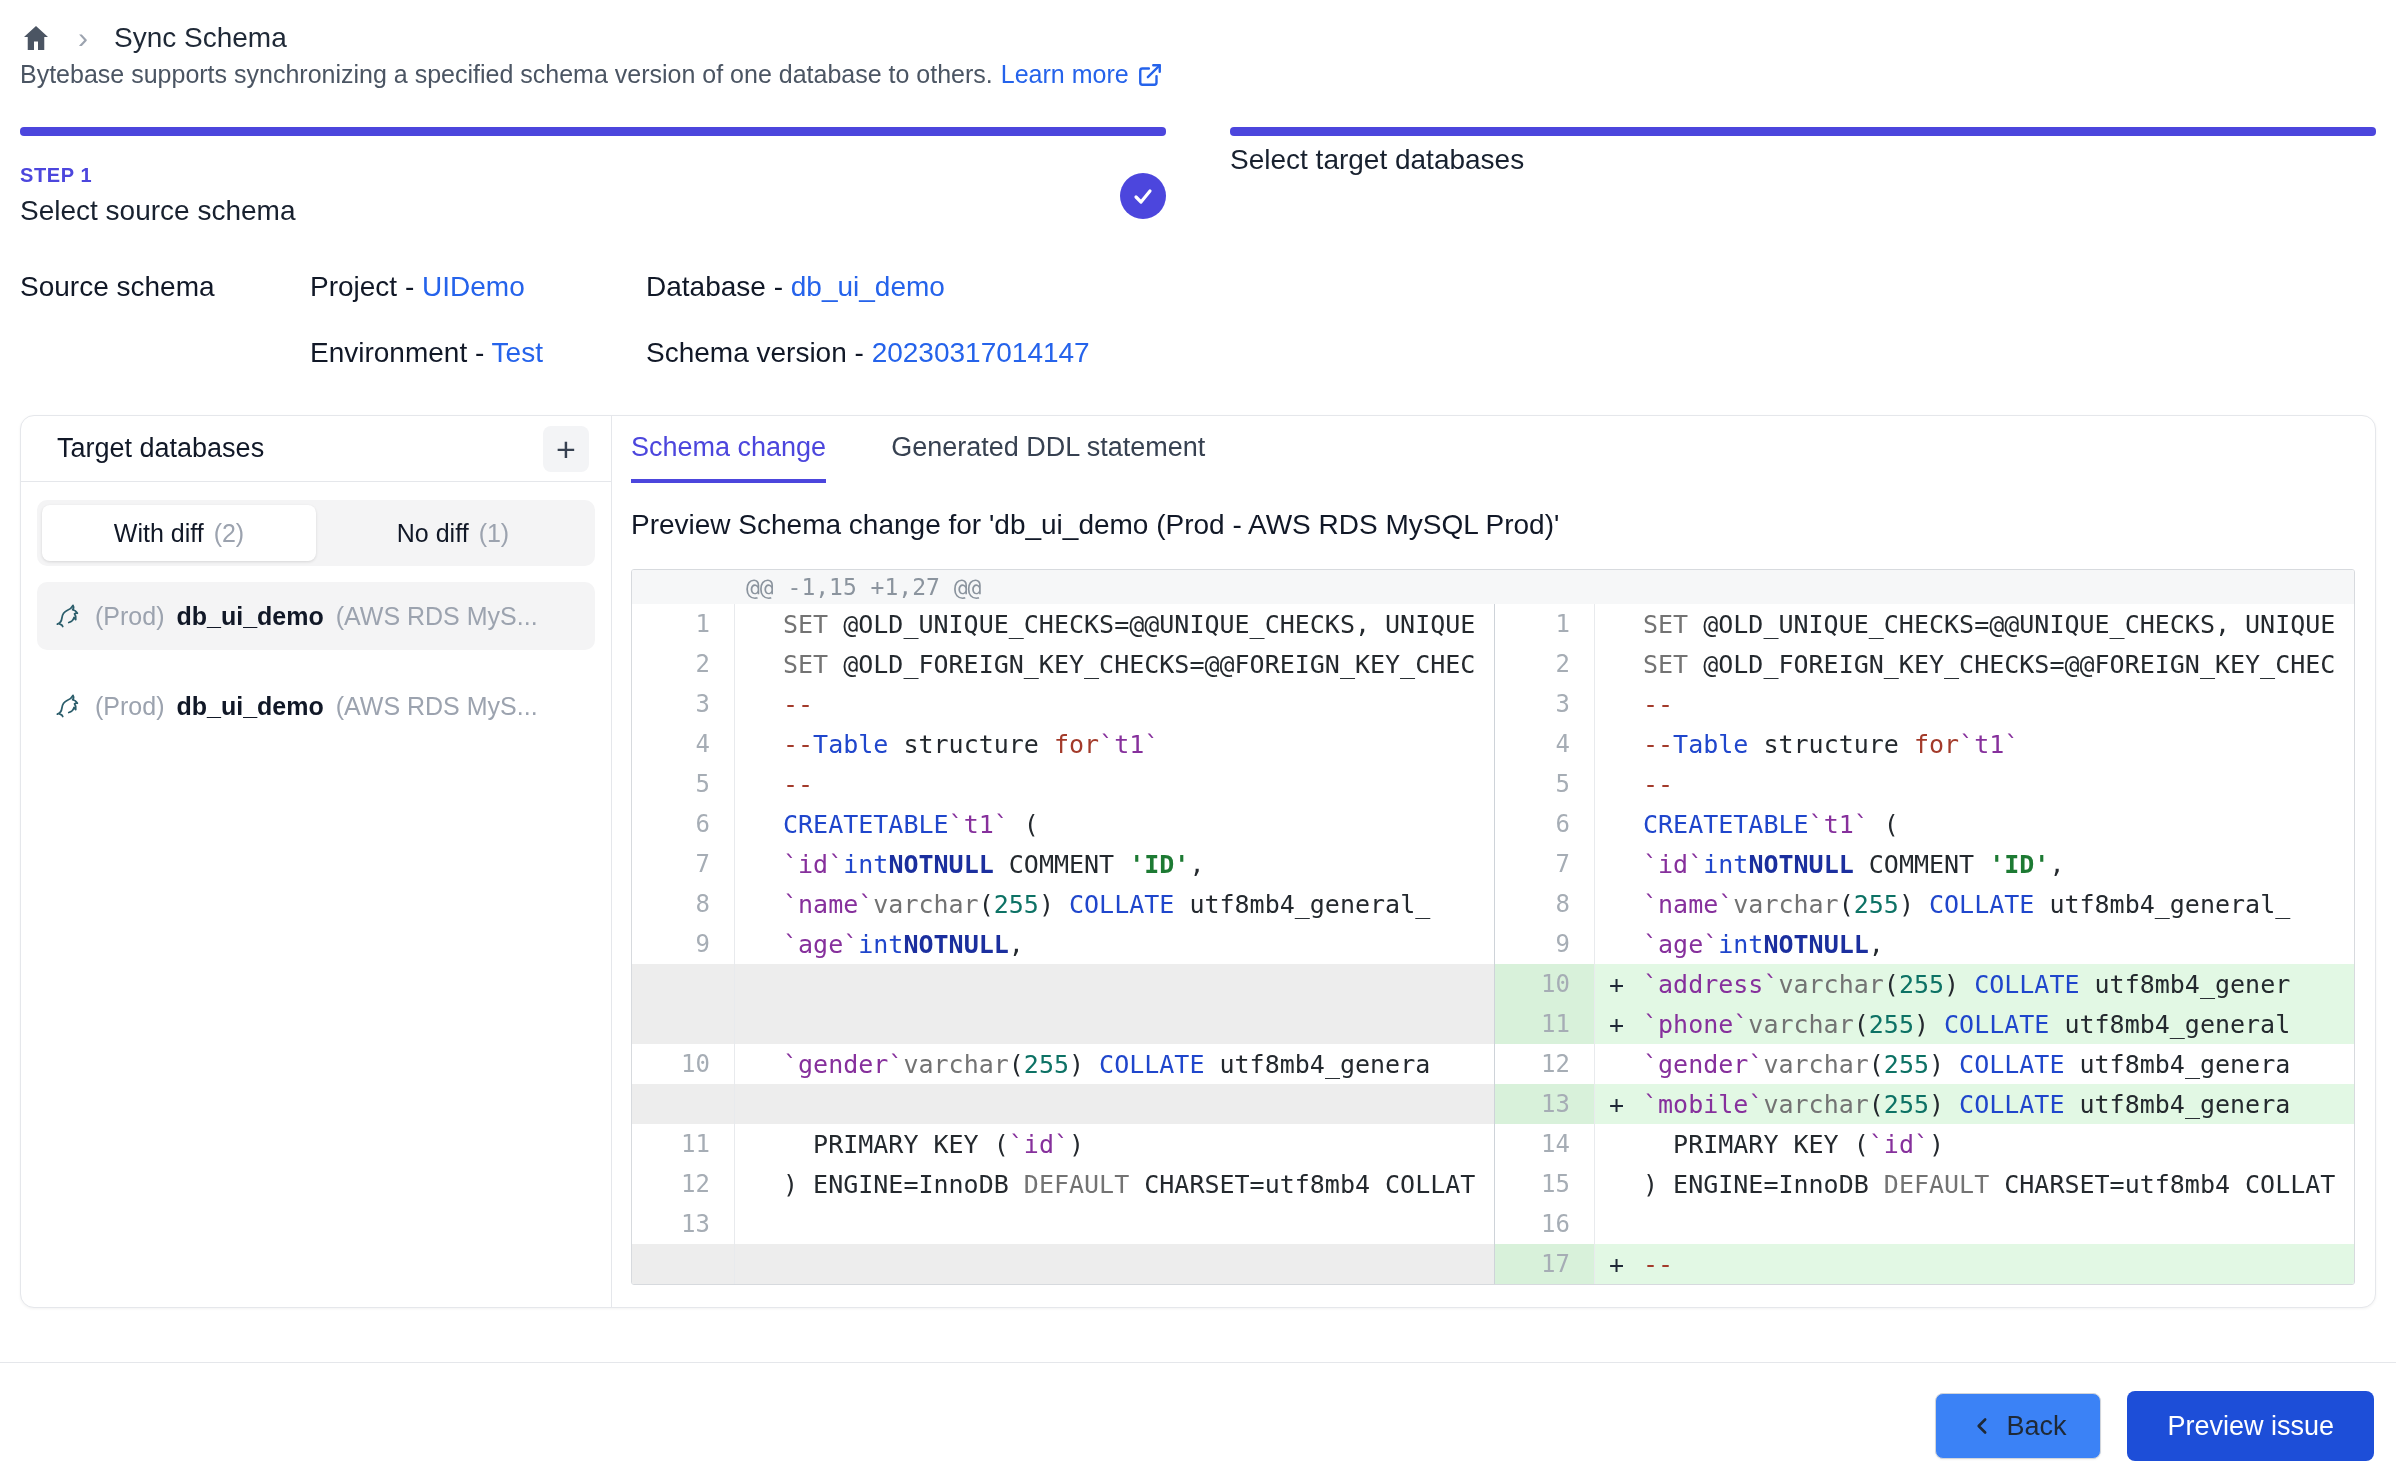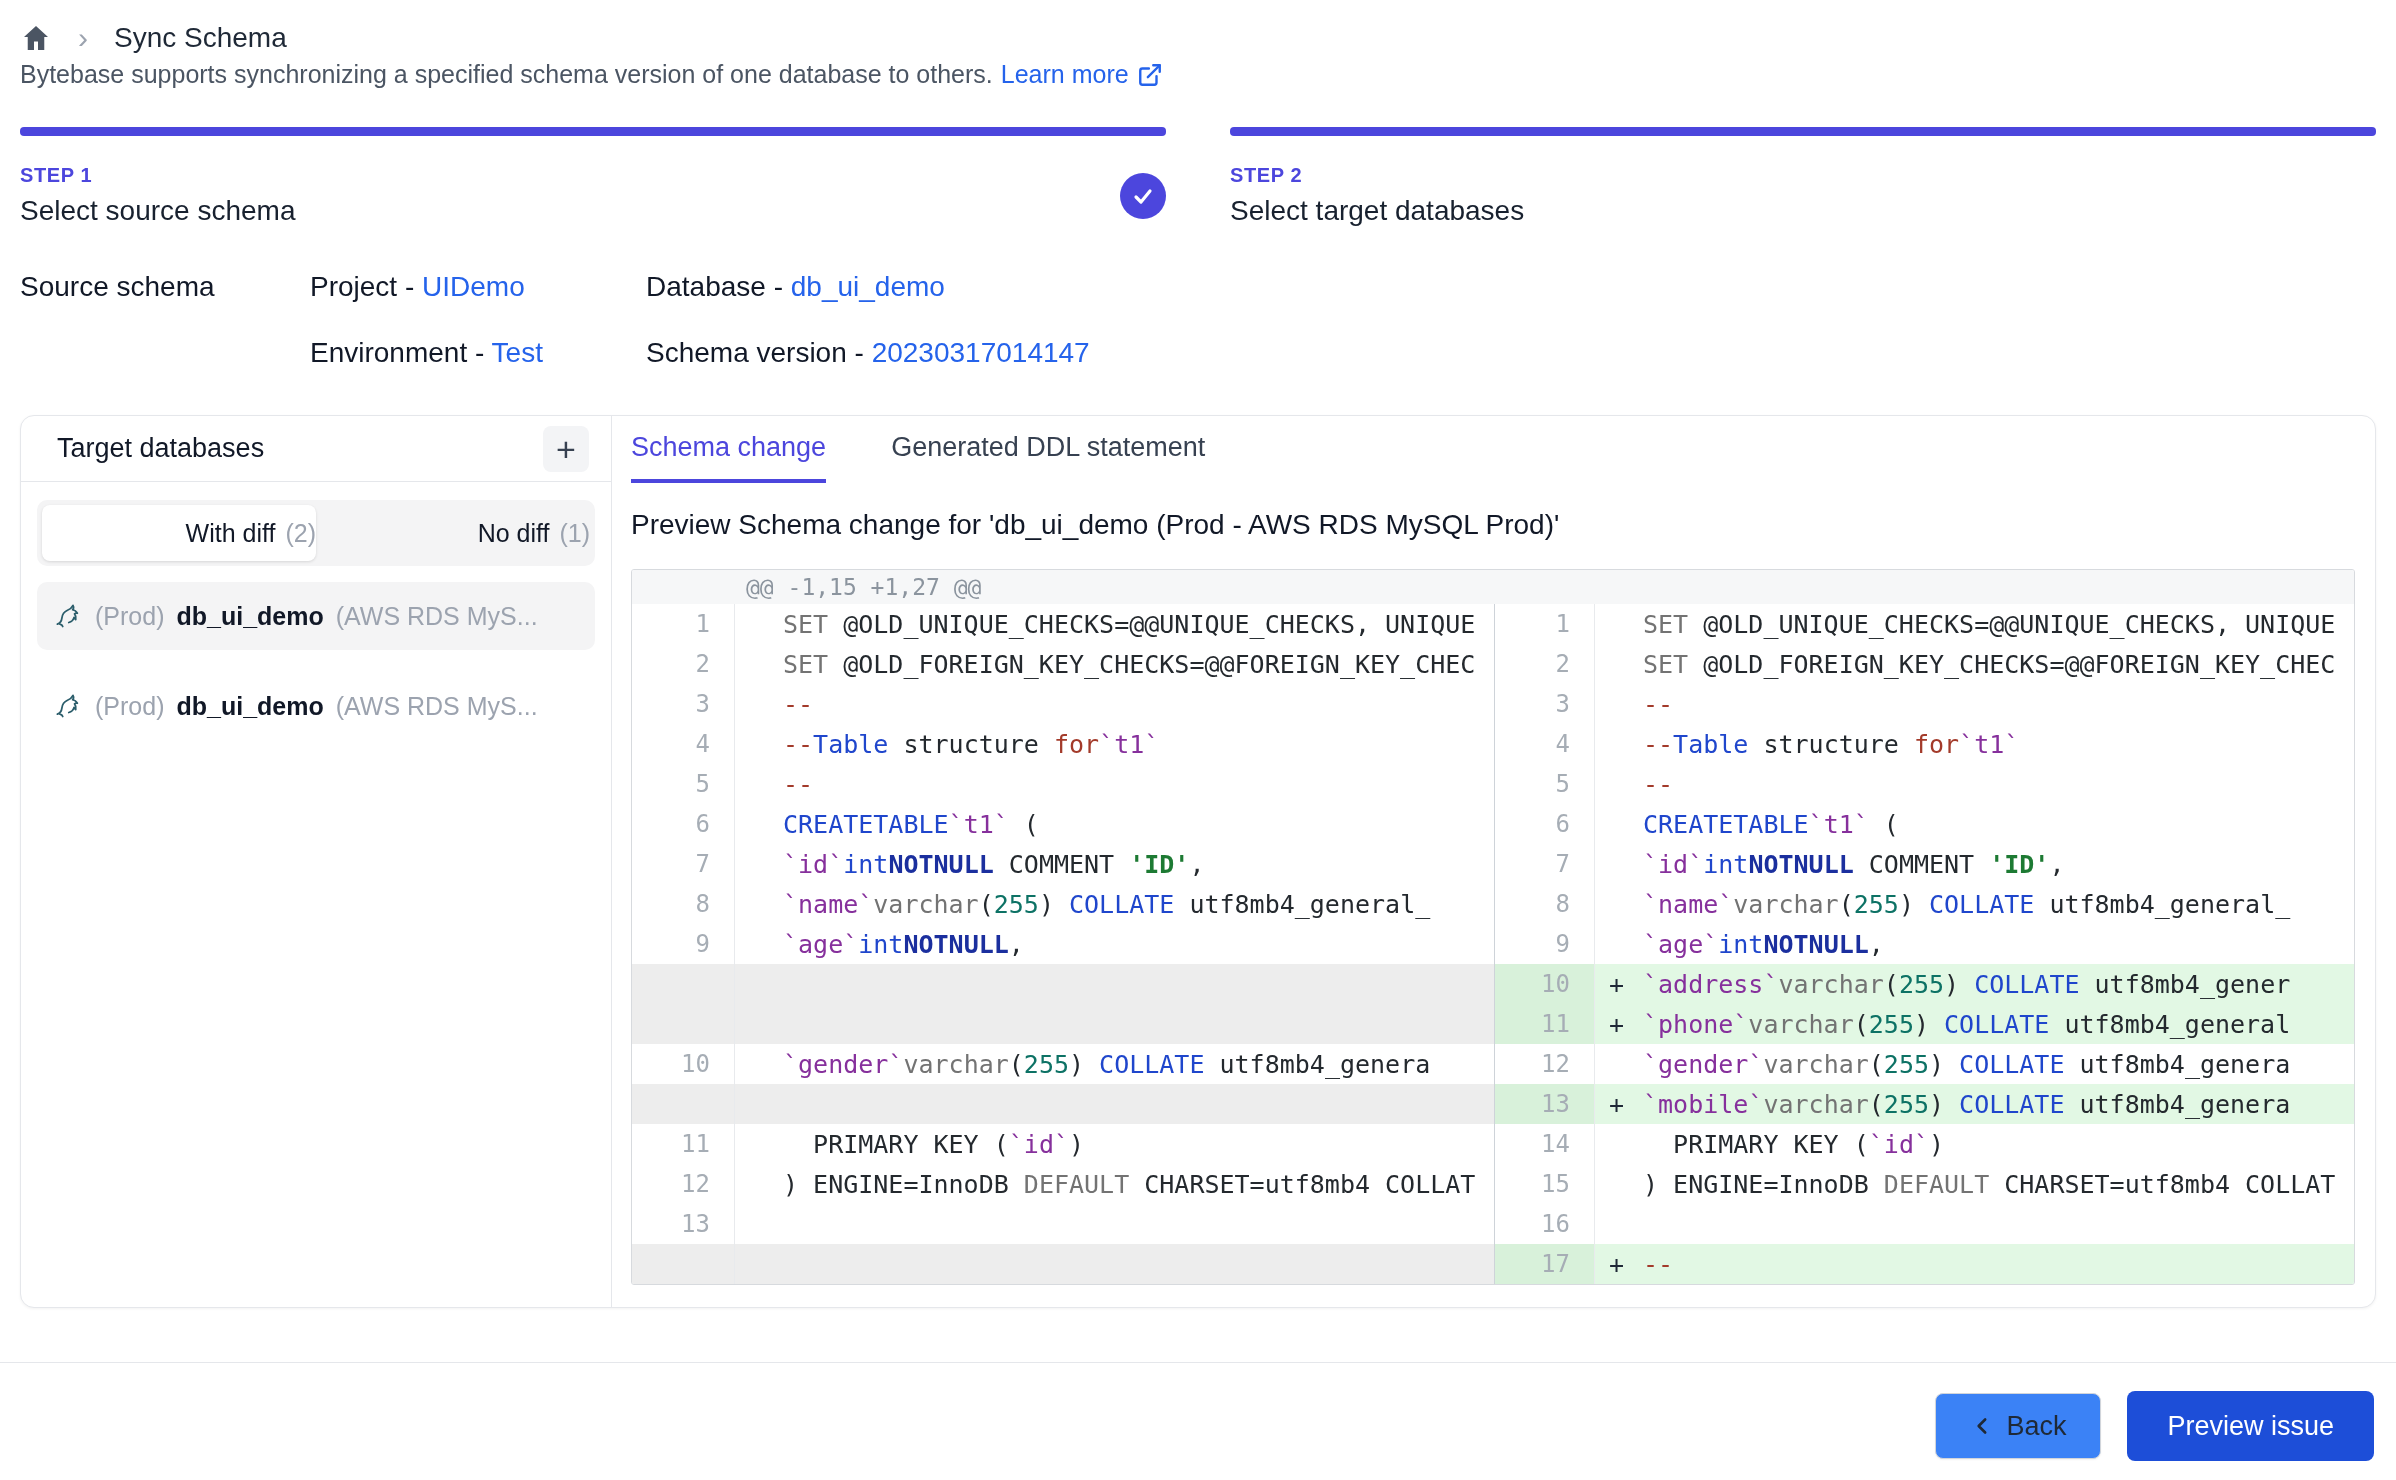--- a/index.html
+++ b/index.html
@@ -34,21 +34,21 @@
   
   .card { margin-top:46px; border:1px solid #e5e7eb; border-radius:14px; height:893px;
     display:flex; box-shadow:0 1px 3px rgba(0,0,0,.05); overflow:hidden; background:#fff; }
   .left-col { width:591px; border-right:1px solid #e5e7eb; flex:none; display:flex; flex-direction:column; }
   .lc-header { height:66px; display:flex; align-items:center; justify-content:space-between;
     padding:0 22px 0 36px; border-bottom:1px solid #e5e7eb; }
   .lc-title { font-size:27px; font-weight:500; color:#111827; }
   .plus-btn { width:46px; height:46px; border-radius:8px; background:#f3f4f6; border:none;
     font-size:34px; color:#374151; display:flex; align-items:center; justify-content:center; cursor:pointer; line-height:1; }
   .seg-tabs { margin:18px 16px 0 16px; background:#f4f4f5; border-radius:10px; padding:5px; display:flex; }
-  .seg-tab { flex:1; height:56px; display:flex; align-items:center; justify-content:flex-end; gap:10px;
+  .seg-tab { flex:1; height:56px; display:flex; align-items:center; justify-content:center; gap:10px;
     font-size:25px; color:#111827; border-radius:8px; cursor:pointer; }
   .seg-tab .cnt { color:#9ca3af; }
   .seg-tab.active { background:#ffffff; box-shadow:0 1px 3px rgba(0,0,0,.12); }
   .db-list { margin:16px 16px 0 16px; display:flex; flex-direction:column; gap:22px; }
   .db-item { height:68px; border-radius:10px; display:flex; align-items:center; gap:12px;
     padding:0 16px; cursor:pointer; font-size:25px; white-space:nowrap; overflow:hidden; }
   .db-item.selected { background:#f4f4f5; }
   .db-env { color:#9ca3af; }
   .db-name { color:#111827; font-weight:600; }
   .db-inst { color:#9ca3af; overflow:hidden; text-overflow:ellipsis; }
@@ -125,21 +125,20 @@
       <div class="step-label">STEP 1</div>
       <div class="step-title">Select source schema</div>
       <div class="step-check">
         <svg width="24" height="24" viewBox="0 0 24 24" fill="none" stroke="#ffffff" stroke-width="3.2" stroke-linecap="round" stroke-linejoin="round">
             <polyline points="5 13 10 18 19 7"></polyline>
           </svg>
       </div>
     </div>
     <div class="step-col">
       <div class="step-bar"></div>
-      <div class="step-label">STEP 2</div>
       <div class="step-title">Select target databases</div>
     </div>
   </div>
 
   <div class="source">
     <div class="slabel">Source schema</div>
     <div class="field">
       <span>Project -</span>
       <a>UIDemo</a>
     </div>

